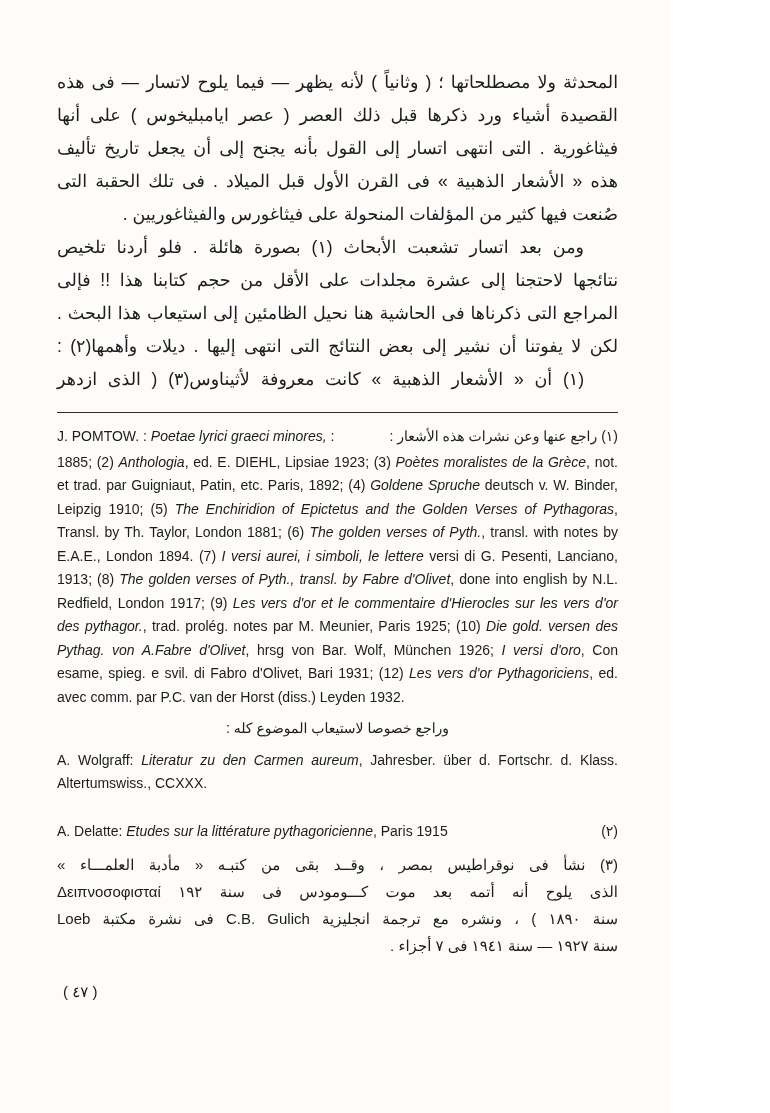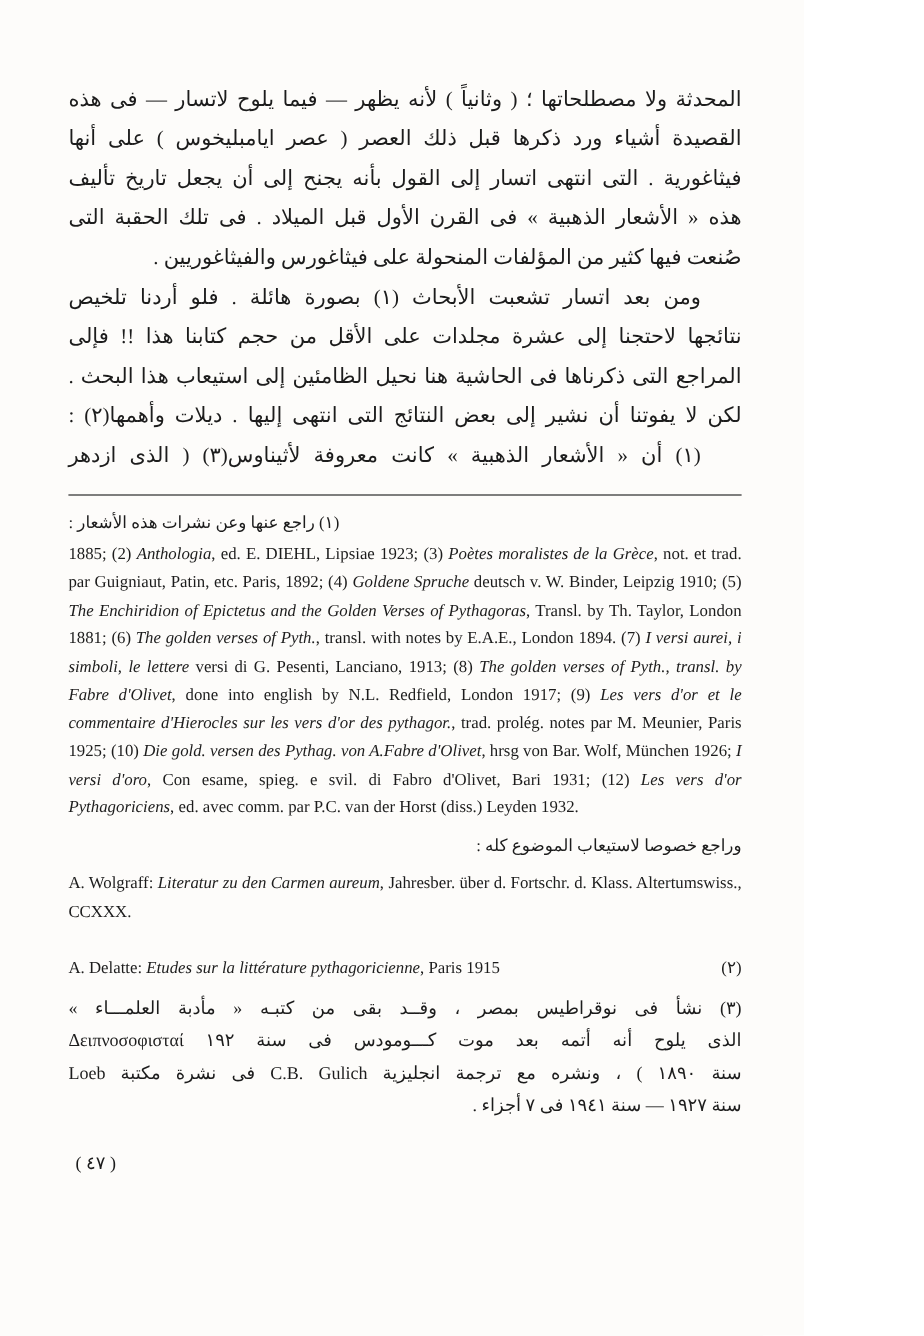--- a/index.html
+++ b/index.html
@@ -8,21 +8,21 @@
     background: #ffffff;
   }
   .page {
     position: relative;
     width: 670px;
     min-height: 1113px;
     box-sizing: border-box;
     padding: 66px 52px 36px 57px;
     background: #fdfcfa;
     color: #1c1c1c;
-    font-family: Liberation Serif, serif;
+    font-family: Liberation Sans, sans-serif;
   }
   
   .body-text {
     direction: rtl;
     font-size: 17.5px;
     line-height: 33px;
   }
   .line { text-align: right; }
   .line.just { text-align: justify; text-align-last: justify; }
   .line.ind  { padding-right: 34px; }
@@ -44,21 +44,21 @@
   }
   .fn1-head .lat { direction: ltr; }
   .fn1-head .ar  { direction: rtl; }
   .fn-body {
     direction: ltr;
     text-align: justify;
     margin-top: 2px;
   }
   .fn-ar-line {
     direction: rtl;
-    text-align: right;
+    text-align: center;
     margin-top: 8px;
   }
   .fn-block {
     direction: ltr;
     text-align: justify;
     margin-top: 8px;
   }
   .delatte-row {
     display: flex;
     justify-content: space-between;
@@ -95,20 +95,21 @@
       <div class="line just">المراجع التى ذكرناها فى الحاشية هنا نحيل الظامئين إلى استيعاب هذا البحث .</div>
       <div class="line just">لكن لا يفوتنا أن نشير إلى بعض النتائج التى  انتهى إليها . ديلات وأهمها(٢) :</div>
       <div class="line just ind">(١) أن « الأشعار الذهبية » كانت معروفة لأثيناوس(٣) ( الذى ازدهر</div>
     </div>
 
   <hr class="fn-rule">
 
   <div class="fn">
 
     <div class="fn1-head">
+      <span class="lat"><span>J. POMTOW. : </span><span style="font-style: italic;">Poetae lyrici graeci minores,</span><span> :</span></span>
       <span class="ar">(١)  راجع عنها وعن نشرات هذه الأشعار :</span>
     </div>
 
     <div class="fn-body"><span>1885; (2) </span><span style="font-style: italic;">Anthologia</span><span>, ed. E. DIEHL, Lipsiae 1923; (3) </span><span style="font-style: italic;">Poètes moralistes de la Grèce</span><span>, not. et trad. par Guigniaut, Patin, etc. Paris, 1892; (4) </span><span style="font-style: italic;">Goldene Spruche</span><span> deutsch v. W. Binder, Leipzig 1910; (5) </span><span style="font-style: italic;">The Enchiridion of Epictetus and the Golden Verses of Pythagoras</span><span>, Transl. by Th. Taylor, London 1881; (6) </span><span style="font-style: italic;">The golden verses of Pyth.</span><span>, transl. with notes by E.A.E., London 1894. (7) </span><span style="font-style: italic;">I versi aurei, i simboli, le lettere</span><span> versi di G. Pesenti, Lanciano, 1913; (8) </span><span style="font-style: italic;">The golden verses of Pyth., transl. by Fabre d'Olivet</span><span>, done into english by N.L. Redfield, London 1917; (9) </span><span style="font-style: italic;">Les vers d'or et le commentaire d'Hierocles sur les vers d'or des pythagor.</span><span>, trad. prolég. notes par M. Meunier, Paris 1925; (10) </span><span style="font-style: italic;">Die gold. versen des Pythag. von A.Fabre d'Olivet</span><span>, hrsg von Bar. Wolf, München 1926; </span><span style="font-style: italic;">I versi d'oro</span><span>, Con esame, spieg. e svil. di Fabro d'Olivet, Bari 1931; (12) </span><span style="font-style: italic;">Les vers d'or Pythagoriciens</span><span>, ed. avec comm. par P.C. van der Horst (diss.) Leyden 1932.</span></div>
 
     <div class="fn-ar-line">وراجع خصوصا لاستيعاب الموضوع كله :</div>
 
     <div class="fn-block"><span>A. Wolgraff: </span><span style="font-style: italic;">Literatur zu den Carmen aureum</span><span>, Jahresber. über d. Fortschr. d. Klass. Altertumswiss., CCXXX.</span></div>
 
     <div class="delatte-row">

